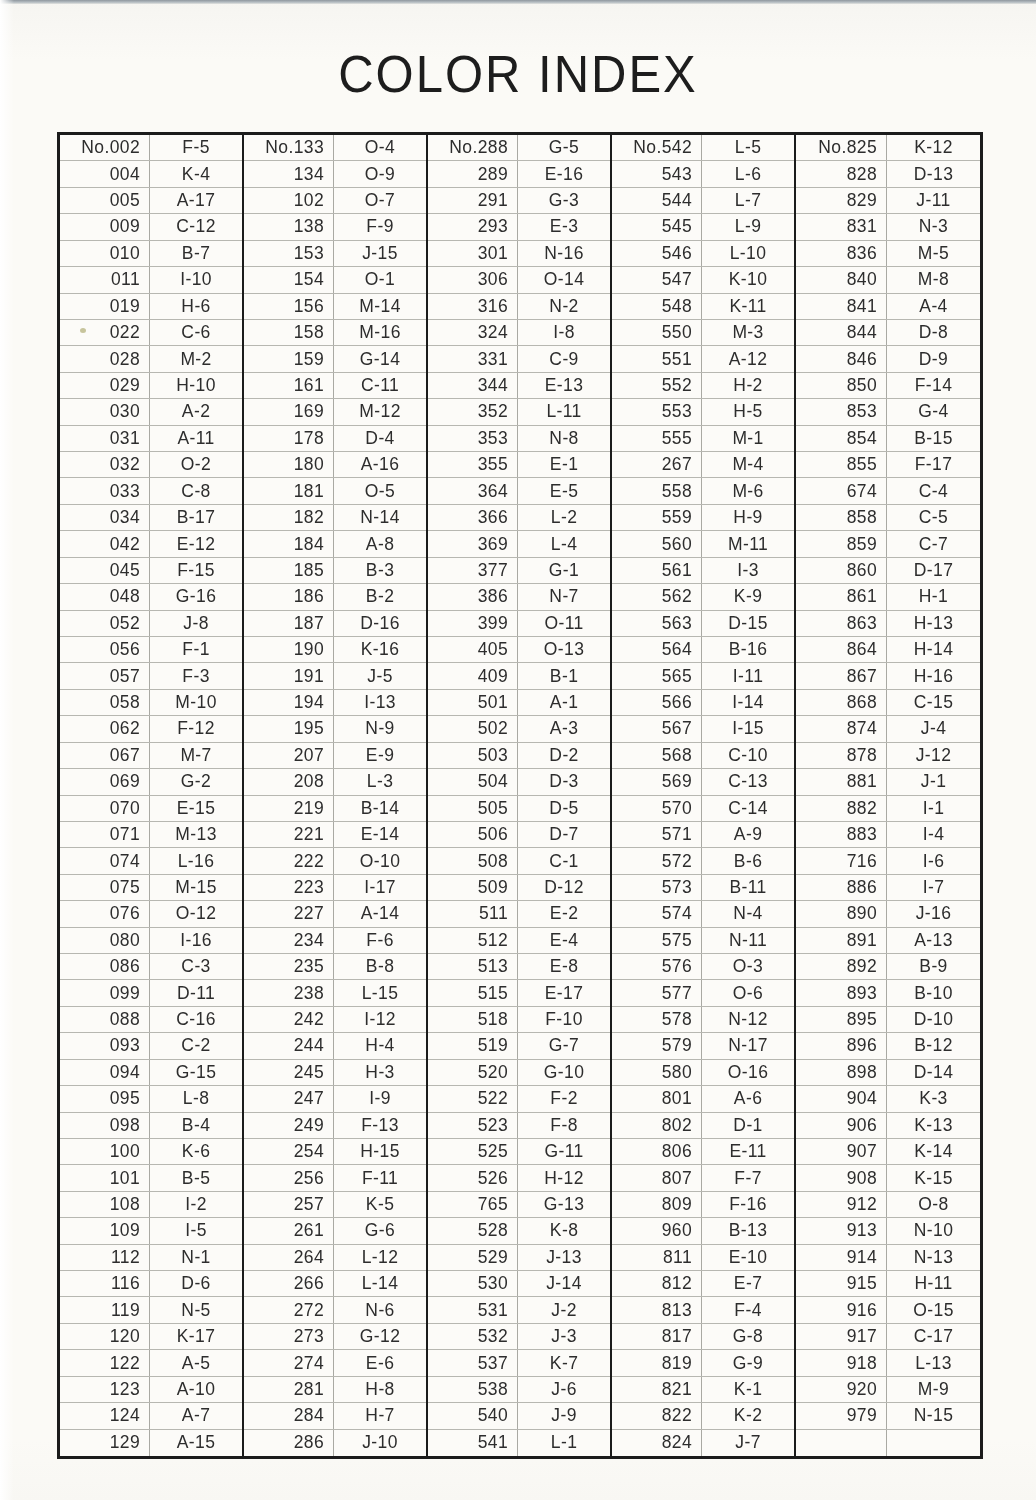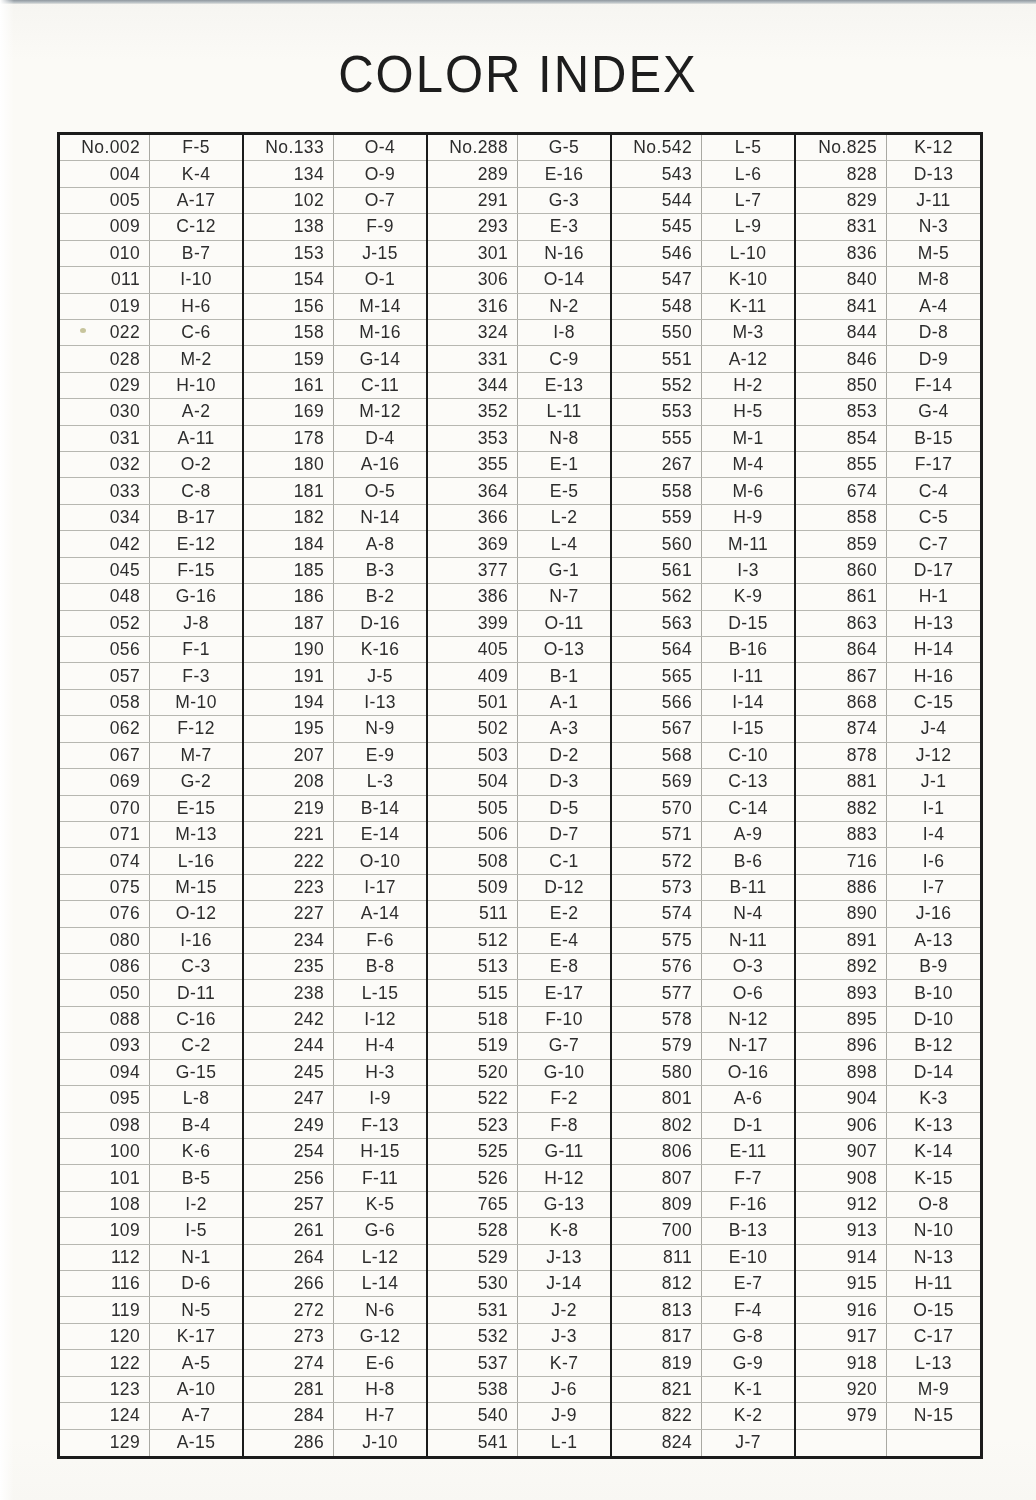--- a/index.html
+++ b/index.html
@@ -195,21 +195,21 @@
         </div>
         <div class="trow">
           <div class="cell no">080</div>
           <div class="cell code">I-16</div>
         </div>
         <div class="trow">
           <div class="cell no">086</div>
           <div class="cell code">C-3</div>
         </div>
         <div class="trow">
-          <div class="cell no">050</div>
+          <div class="cell no">099</div>
           <div class="cell code">D-11</div>
         </div>
         <div class="trow">
           <div class="cell no">088</div>
           <div class="cell code">C-16</div>
         </div>
         <div class="trow">
           <div class="cell no">093</div>
           <div class="cell code">C-2</div>
         </div>
@@ -837,21 +837,21 @@
         </div>
         <div class="trow">
           <div class="cell no">807</div>
           <div class="cell code">F-7</div>
         </div>
         <div class="trow">
           <div class="cell no">809</div>
           <div class="cell code">F-16</div>
         </div>
         <div class="trow">
-          <div class="cell no">700</div>
+          <div class="cell no">960</div>
           <div class="cell code">B-13</div>
         </div>
         <div class="trow">
           <div class="cell no">811</div>
           <div class="cell code">E-10</div>
         </div>
         <div class="trow">
           <div class="cell no">812</div>
           <div class="cell code">E-7</div>
         </div>

